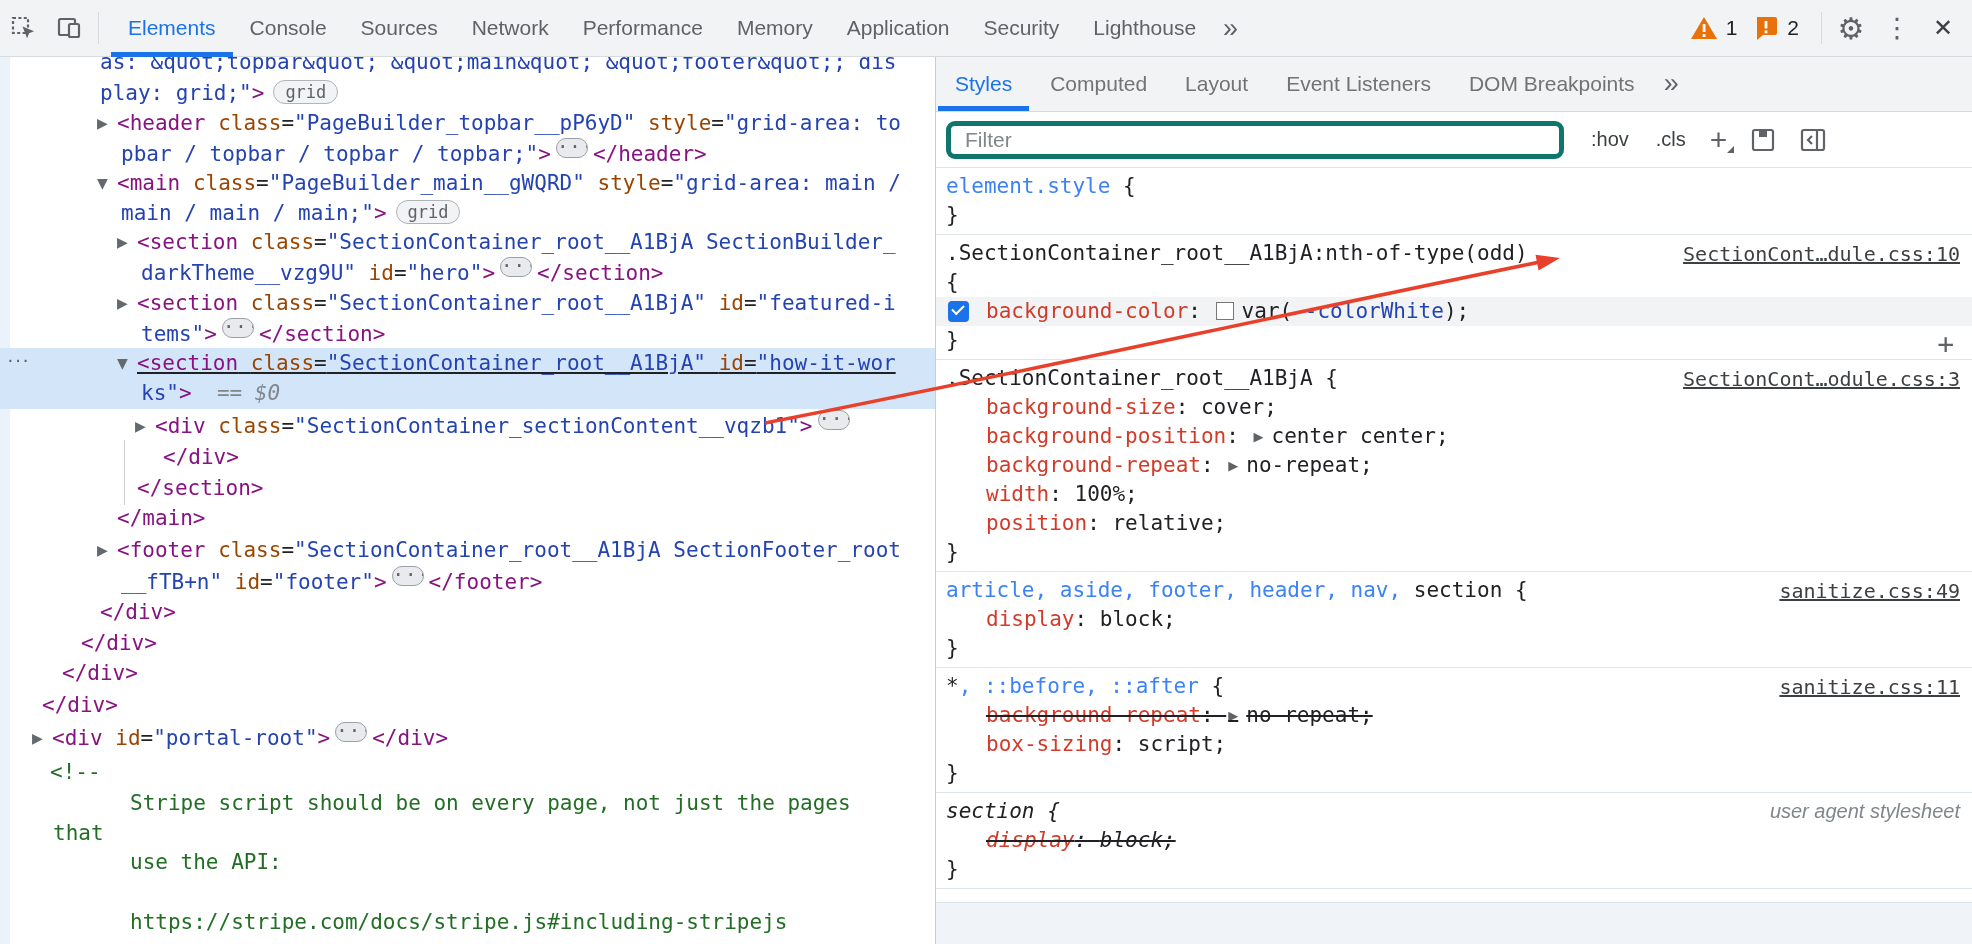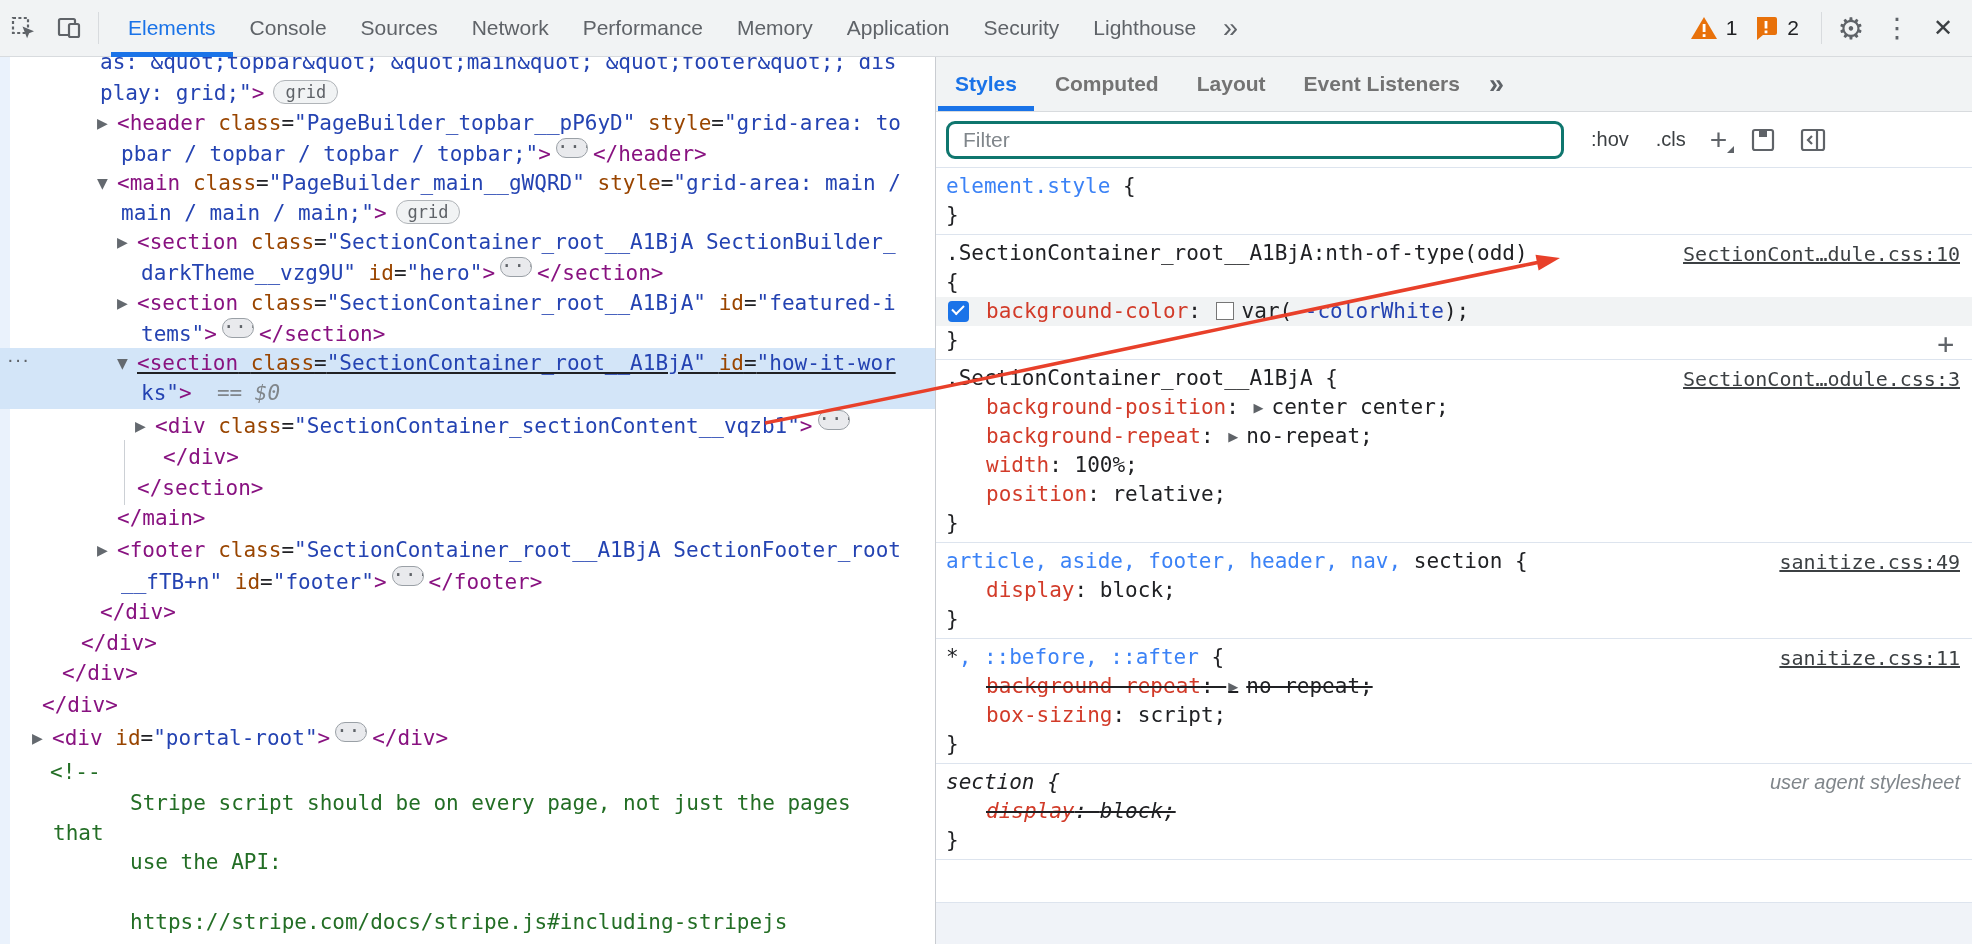--- a/index.html
+++ b/index.html
@@ -40,26 +40,26 @@
   .badge { display:inline-block; height:24px; line-height:22px; padding:0 11px; border:1px solid #b0b4b8;
            border-radius:13px; background:#f1f3f4; color:#5f6368; font-size:17px; margin-left:9px;
            vertical-align:2px; cursor:pointer; }
   .ellp { display:inline-block; width:32px; height:20px; line-height:14px; border:1px solid #9aa0a6;
           border-radius:11px; background:#e9eaed; color:#5f6368; text-align:center; font-size:19px;
           letter-spacing:1px; margin:0 5px; vertical-align:3px; cursor:pointer; overflow:hidden; }
 
   
   #right-panel { position:absolute; left:935px; top:57px; right:0; bottom:0; background:#fff;
                  border-left:1px solid #c9ccd1; overflow:hidden; }
-  #side-tabs { height:55px; background:#f1f3f4; border-bottom:1px solid #d8dbde; display:flex; align-items:center;font-weight:bold; }
+  #side-tabs { height:55px; background:#f1f3f4; border-bottom:1px solid #d8dbde; display:flex; align-items:flex-end; }
   .stab { padding:0 19px; line-height:54px; font-size:21px; color:#737373; position:relative; white-space:nowrap; cursor:pointer; }
   .stab.active { color:#1a73e8; }
   .stab.active::after { content:""; position:absolute; left:2px; right:2px; bottom:0; height:5px; background:#1a73e8; }
   #styles-toolbar { height:56px; display:flex; align-items:center; border-bottom:1px solid #dde4ee; }
-  #filter-input { margin-left:10px; width:618px; height:38px; border:3px solid #0f766e; border-radius:9px;
+  #filter-input { margin-left:10px; width:618px; height:38px; border:5px solid #0f766e; border-radius:9px;
                   font-size:21px; padding:0 14px; color:#6d28d9; outline:none;
                   font-family:"Liberation Sans","DejaVu Sans",sans-serif; }
   #filter-input::placeholder { color:#80868b; }
   .tgl { font-size:20px; color:#3c4043; margin-left:27px; cursor:pointer; }
   #new-rule { font-size:30px; color:#5f6368; margin-left:24px; cursor:pointer; position:relative; line-height:30px; }
   #new-rule::after { content:""; position:absolute; right:-7px; bottom:2px; border-left:7px solid transparent;
                      border-bottom:7px solid #5f6368; }
   .tbicon { margin-left:22px; cursor:pointer; display:flex; align-items:center; }
 
   #sections { font-family:"DejaVu Sans Mono","Liberation Mono",monospace; font-size:21px; }
@@ -188,20 +188,21 @@
         <div class="tline" style="top: 850px; left: 130px;"><span class="tk-cm">https://stripe.com/docs/stripe.js#including-stripejs</span></div>
       </div>
   </div>
 
   <div id="right-panel">
     <div id="side-tabs">
       <div class="stab active">Styles</div>
       <div class="stab">Computed</div>
       <div class="stab">Layout</div>
       <div class="stab">Event Listeners</div>
+      <div class="stab">DOM Breakpoints</div>
       <div class="chev">»</div>
     </div>
     <div id="styles-toolbar">
       <input id="filter-input" placeholder="Filter" style="">
       <span class="tgl">:hov</span>
       <span class="tgl">.cls</span>
       <span id="new-rule">+</span>
       <span class="tbicon">
         <svg width="28" height="28" viewBox="0 0 28 28">
           <rect x="4" y="4" width="20" height="20" rx="2" fill="none" stroke="#5f6368" stroke-width="2.2"></rect>
@@ -225,20 +226,21 @@
           <div class="selline"><span class="sk-pl">.SectionContainer_root__A1BjA:nth-of-type(odd)</span></div>
           <span class="slink">SectionCont…dule.css:10</span>
           <div class="selline"><span class="sk-pl">{</span></div>
           <div class="prop hl"><span class="cb"></span><span><span class="pname">background-color</span><span class="pcolon">: </span><span class="swatch" style="background: rgb(255, 255, 255);"></span><span class="sv-v">var(</span><span class="sv-var">--colorWhite</span><span class="sv-v">);</span></span></div>
           <div class="closeline">}</div>
           <span class="rule-plus">+</span>
         </div>
         <div class="sec">
           <div class="selline"><span class="sk-pl">.SectionContainer_root__A1BjA {</span></div>
           <span class="slink">SectionCont…odule.css:3</span>
+          <div class="prop"><span><span class="pname">background-size</span><span class="pcolon">: </span><span class="sv-v">cover;</span></span></div>
           <div class="prop"><span><span class="pname">background-position</span><span class="pcolon">: </span><span class="disc">▶</span><span class="sv-v">center center;</span></span></div>
           <div class="prop"><span><span class="pname">background-repeat</span><span class="pcolon">: </span><span class="disc">▶</span><span class="sv-v">no-repeat;</span></span></div>
           <div class="prop"><span><span class="pname">width</span><span class="pcolon">: </span><span class="sv-v">100%;</span></span></div>
           <div class="prop"><span><span class="pname">position</span><span class="pcolon">: </span><span class="sv-v">relative;</span></span></div>
           <div class="closeline">}</div>
         </div>
         <div class="sec">
           <div class="selline"><span class="sk-dim">article, aside, footer, header, nav, </span><span class="sk-pl">section</span><span class="sk-pl"> {</span></div>
           <span class="slink">sanitize.css:49</span>
           <div class="prop"><span><span class="pname">display</span><span class="pcolon">: </span><span class="sv-v">block;</span></span></div>

